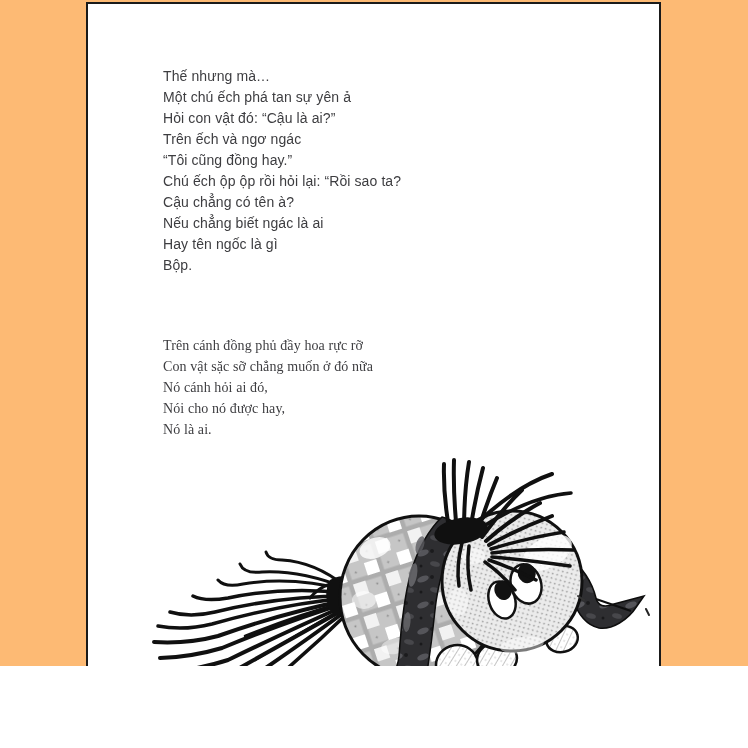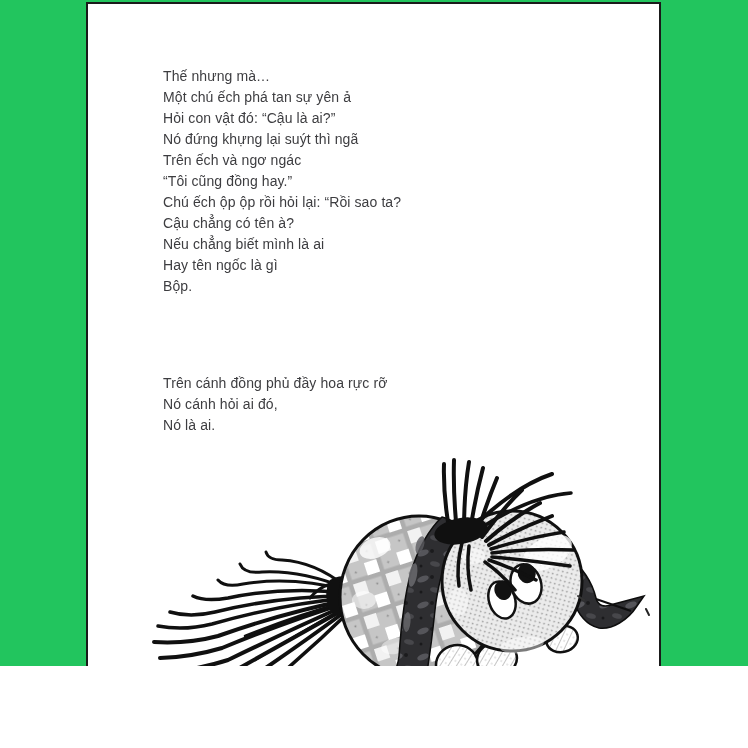--- a/index.html
+++ b/index.html
@@ -1,49 +1,50 @@
 <!DOCTYPE html>
 <html><head>
 <meta charset="utf-8">
 <style>
   html,body{margin:0;padding:0;background:#ffffff;}
-  .canvas{position:relative;width:748px;height:666px;background:#22c55e;overflow:hidden;
+  .canvas{position:relative;width:748px;height:666px;background:#fdba74;overflow:hidden;
           font-family:"Liberation Sans","DejaVu Sans",sans-serif;}
   .page-frame{position:absolute;left:86px;top:2px;width:575px;height:742px;
               border:2px solid #1a1a1a;box-sizing:border-box;background:#ffffff;}
   .poem{position:absolute;left:75px;top:62px;width:420px;color:#3d3d40;
         font-size:14px;line-height:21px;letter-spacing:0.1px;}
   .stanza{margin:0;}
-  .stanza + .stanza{margin-top:76px;}
+  .stanza + .stanza{margin-top:59px;font-family:Liberation Serif, serif;}
   .line{height:21px;white-space:nowrap;}
   svg.illu{position:absolute;left:0;top:0;width:748px;height:748px;pointer-events:none;}
 </style>
 </head>
 <body>
 
 <div class="canvas">
 
   <div class="page-frame">
     <div class="poem">
       <div class="stanza">
         <div class="line">Thế nhưng mà…</div>
         <div class="line">Một chú ếch phá tan sự yên ả</div>
         <div class="line">Hỏi con vật đó: “Cậu là ai?”</div>
-        <div class="line">Nó đứng khựng lại suýt thì ngã</div>
         <div class="line">Trên ếch và ngơ ngác</div>
         <div class="line">“Tôi cũng đồng hay.”</div>
         <div class="line">Chú ếch ộp ộp rồi hỏi lại: “Rồi sao ta?</div>
         <div class="line">Cậu chẳng có tên à?</div>
-        <div class="line">Nếu chẳng biết mình là ai</div>
+        <div class="line">Nếu chẳng biết ngác là ai</div>
         <div class="line">Hay tên ngốc là gì</div>
         <div class="line">Bộp.</div>
       </div>
       <div class="stanza">
         <div class="line">Trên cánh đồng phủ đầy hoa rực rỡ</div>
+        <div class="line">Con vật sặc sỡ chẳng muốn ở đó nữa</div>
         <div class="line">Nó cánh hỏi ai đó,</div>
+        <div class="line">Nói cho nó được hay,</div>
         <div class="line">Nó là ai.</div>
       </div>
     </div>
   </div>
 
   <svg class="illu" viewBox="0 0 748 748" xmlns="http://www.w3.org/2000/svg">
     <defs>
       <pattern id="plaid" width="34" height="34" patternUnits="userSpaceOnUse" patternTransform="rotate(-18)">
         <rect width="34" height="34" fill="#c6c6c6"></rect>
         <path d="M17 0 V34 M0 17 H34" stroke="#a2a2a2" stroke-width="5" opacity="0.7"></path>

